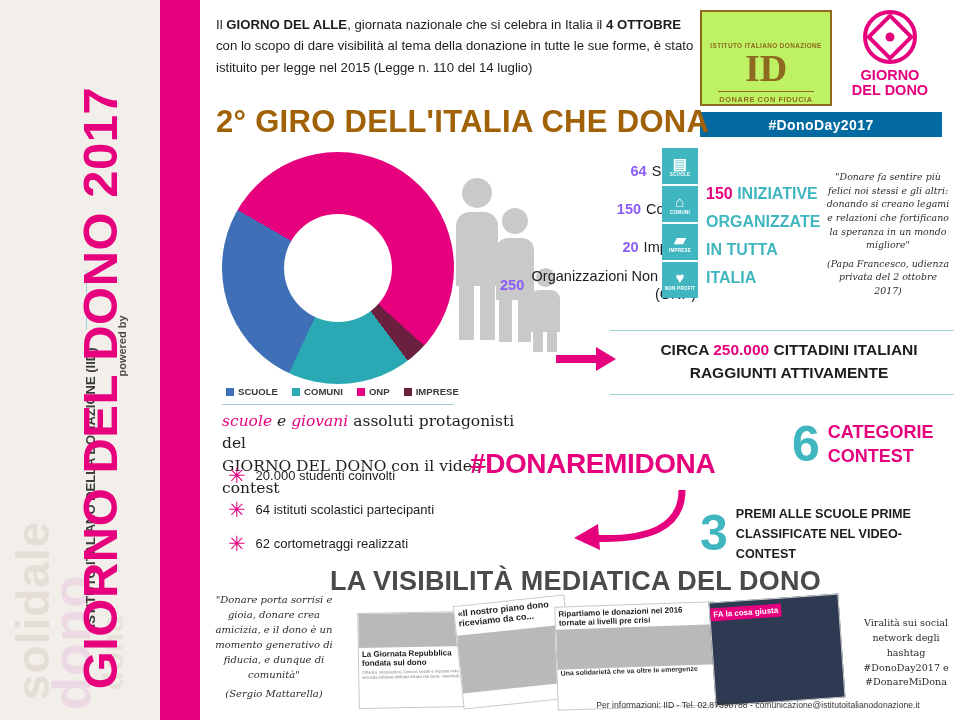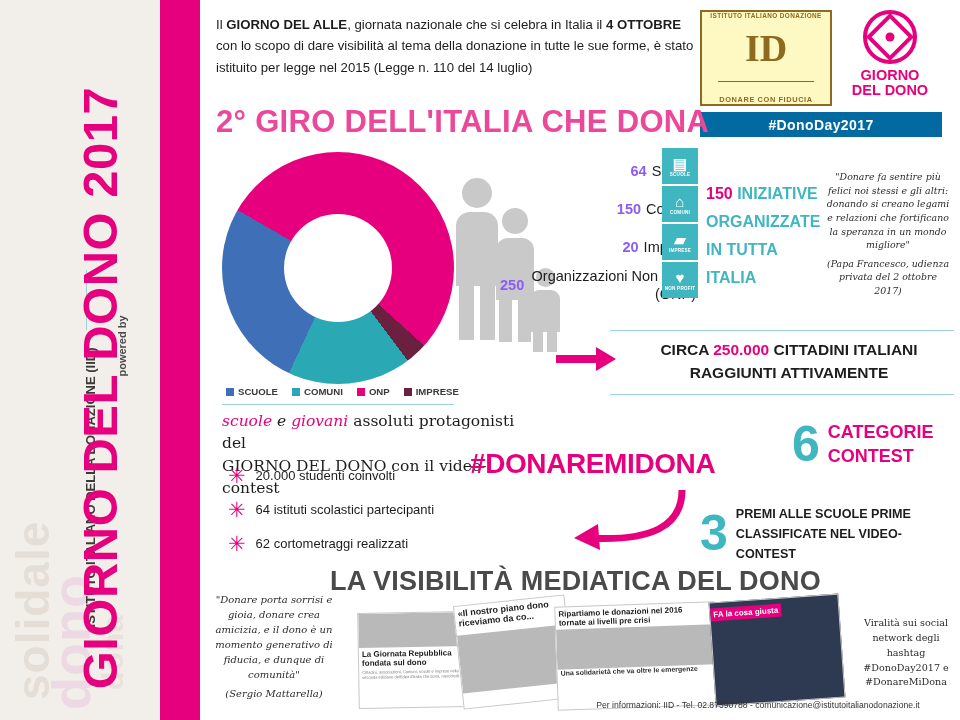--- a/index.html
+++ b/index.html
@@ -74,22 +74,22 @@
     position: absolute; left: 216px; top: 14px; width: 480px;
     font-size: 13.2px; line-height: 1.62; color: #1d1d1d;
   }
   .intro b { font-weight: bold; }
 
   
   .logo-block { position: absolute; left: 700px; top: 10px; width: 248px; }
   .logo-row { display: flex; align-items: flex-start; gap: 6px; }
   .iid-logo {
     width: 132px; height: 96px; border: 2px solid #8d6a1f;
-    display: flex; flex-direction: column; align-items: center; justify-content: space-between;
-    background: #fef9c3;
+    display: flex; flex-direction: column; align-items: center; justify-content: flex-end;
+    background: #bef264;
   }
   .iid-logo .arc-top { font-size: 6.4px; color:#8d6a1f; letter-spacing:.4px; font-weight:bold;}
   .iid-logo .iid-letters { font-size: 38px; font-weight: bold; color: #8d6a1f; line-height: 1; font-family:"Liberation Serif", serif;}
   .iid-logo .rule { width: 96px; height:1px; background:#8d6a1f; margin: 4px 0 3px;}
   .iid-logo .arc-bot { font-size: 7.4px; color:#8d6a1f; letter-spacing:.6px; font-weight:bold;}
   .gdd-logo { width: 104px; height: 96px; display:flex; flex-direction:column; align-items:center; }
   .gdd-mark {
     width: 54px; height: 54px; border-radius: 50%; border: 4px solid #e6007e;
     position: relative; margin-bottom: 4px;
   }
@@ -105,21 +105,21 @@
   .gdd-text { font-size: 14.5px; font-weight: bold; color:#e6007e; line-height:1.05; text-align:center;}
   .hashtag-bar {
     margin-top: 6px; width: 242px; height: 25px; background:#0369a1; color:#fff;
     display:flex; align-items:center; justify-content:center;
     font-size: 14px; font-weight: bold; letter-spacing:.4px;
   }
 
   
   .giro-title {
     position: absolute; left: 216px; top: 104px;
-    font-size: 31px; font-weight: bold; color: #ec4899; letter-spacing: .3px;
+    font-size: 31px; font-weight: bold; color: #a16207; letter-spacing: .3px;
   }
 
   
   .donut-wrap { position: absolute; left: 222px; top: 152px; width: 232px; height: 232px; }
   .donut {
     width: 232px; height: 232px; border-radius: 50%;
     background: conic-gradient(
       #e6007e 0deg 132deg,
       #6b2040 132deg 143deg,
       #2aa9b5 143deg 205deg,

